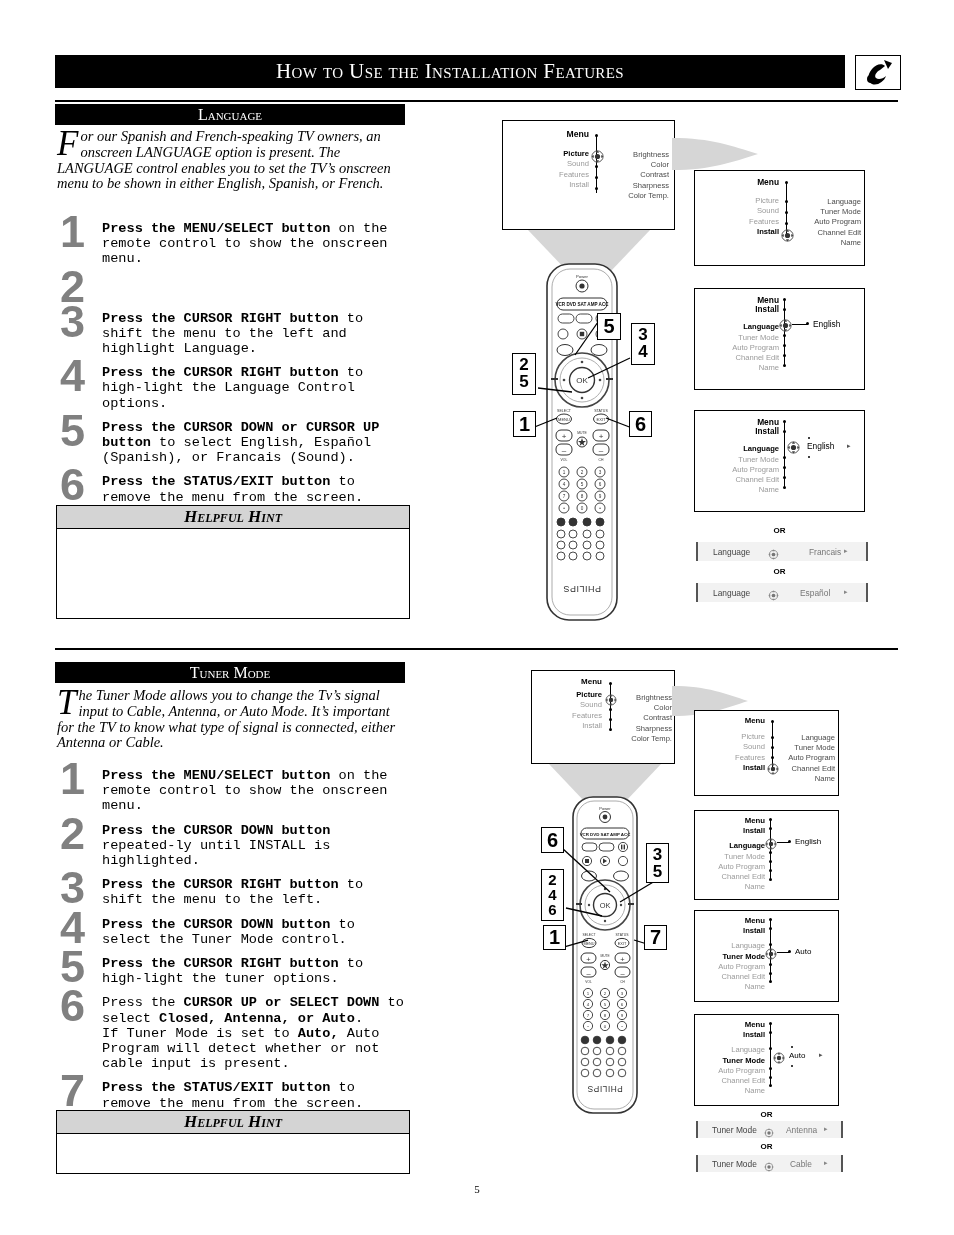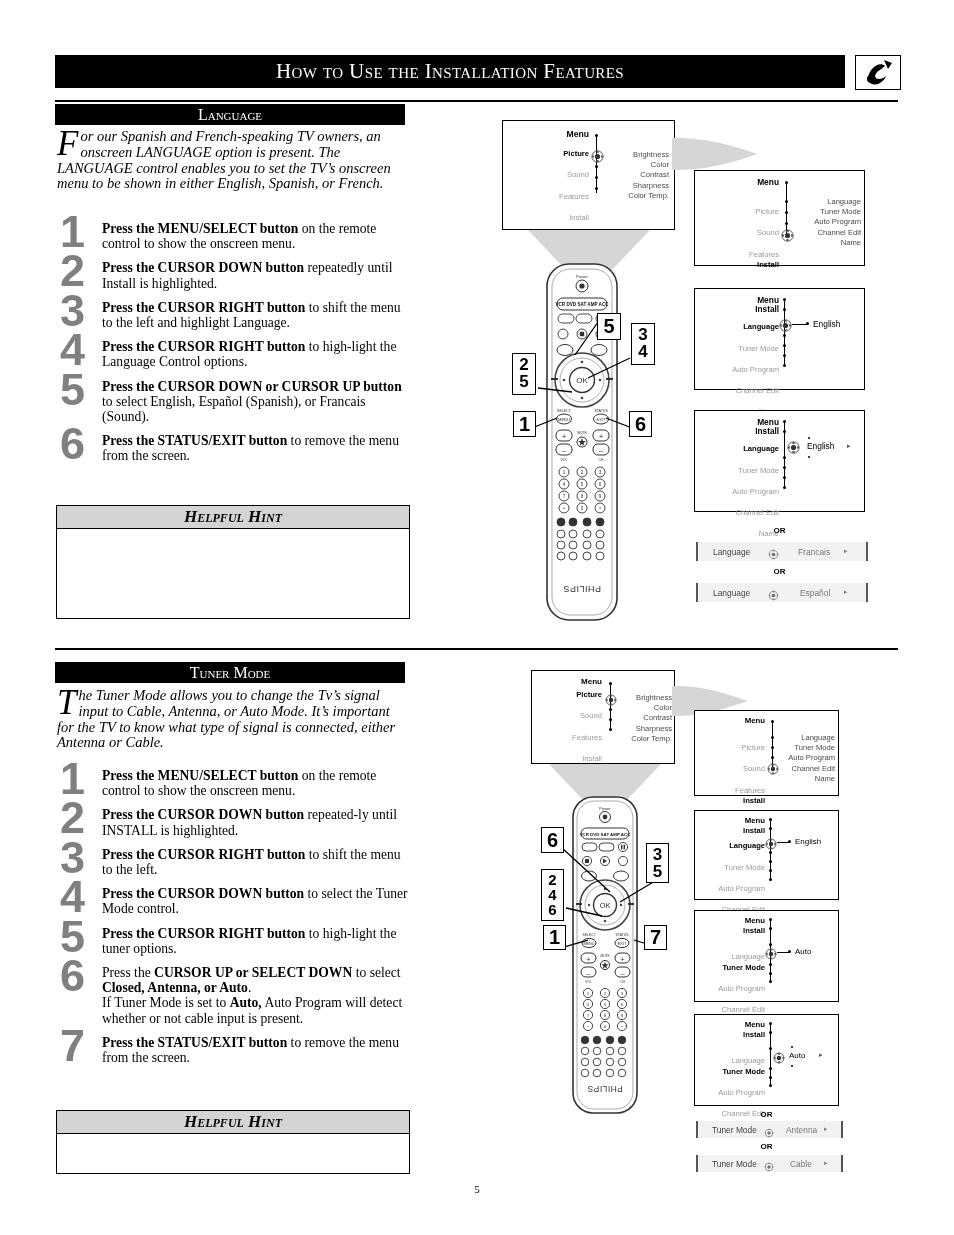--- a/index.html
+++ b/index.html
@@ -23,37 +23,37 @@
   
   .intro{position:absolute;font-style:italic;font-size:14.5px;line-height:15.8px;
       font-family:"Liberation Serif",serif;text-align:left;}
   .dropcap{float:left;font-size:35px;line-height:29px;padding:0 2px 0 0;font-style:italic;}
 
   
   .steps{position:absolute;}
   .step{position:relative;min-height:26px;margin-bottom:9px;}
   .step .num{position:absolute;left:0;top:-12px;font-family:"Liberation Sans",sans-serif;
       font-weight:bold;font-size:45px;color:#808080;line-height:45px;width:36px;text-align:left;}
-  .step .txt{margin-left:42px;font-size:13.6px;line-height:15.2px;font-family:Liberation Serif, serif;}
+  .step .txt{margin-left:42px;font-size:13.6px;line-height:15.2px;font-family:Liberation Mono, monospace;}
   .step .txt b{font-weight:bold;}
 
   
   .hint{position:absolute;border:1px solid #000;background:#fff;}
   .hint .hd{background:#d4d4d4;border-bottom:1px solid #000;height:22px;line-height:22px;text-align:center;
       font-size:17px;font-style:italic;font-weight:bold;font-variant:small-caps;font-family:"Liberation Serif",serif;}
   .hint .bd{padding:5px 8px 6px 8px;font-size:13.4px;line-height:15.4px;font-family:"Liberation Serif",serif;}
 
   
   .tvscreen{position:absolute;border:1px solid #000;background:#fff;box-sizing:border-box;}
   .tvs-inner{position:relative;width:100%;height:100%;font-family:"Liberation Sans",sans-serif;}
   .mcol{position:absolute;font-size:7.6px;line-height:10.2px;white-space:nowrap;}
   .mcol.l{text-align:right;}
   .mcol.r{text-align:right;}
   .mcol .hi{color:#000;font-weight:bold;}
-  .mcol .dim{color:#9a9a9a;margin-top:11px;}
+  .mcol .dim{color:#9a9a9a;}
   .mcol .mid{color:#4a4a4a;}
   .vline{position:absolute;width:1px;background:#000;}
   .dot{position:absolute;width:3px;height:3px;border-radius:50%;background:#000;}
   .navpad{position:absolute;width:11px;height:11px;}
   .hlink{position:absolute;height:1px;background:#000;}
 
   
   .or{position:absolute;text-align:center;font-family:"Liberation Sans",sans-serif;font-size:8px;font-weight:bold;color:#000;}
   .optbar{position:absolute;background:#f2f2f2;border-left:2px solid #555;border-right:2px solid #555;}
   .optbar .lbl{position:absolute;font-family:"Liberation Sans",sans-serif;font-size:8.4px;color:#444;white-space:nowrap;}
@@ -95,21 +95,20 @@
     <span class="dropcap">F</span><span>or our Spanish and French-speaking TV owners, an onscreen LANGUAGE option is present.  The LANGUAGE control enables you to set the TV’s onscreen menu to be shown in either English, Spanish, or French.</span>
   </div>
 
   <div class="steps" style="left:60px;top:221px;width:348px;">
     <div class="step">
       <div class="num">1</div>
       <div class="txt"><b>Press the MENU/SELECT button</b><span> on the remote control to show the onscreen menu.</span></div>
     </div>
     <div class="step">
       <div class="num">2</div>
-      <div class="txt"><b>Press the CURSOR DOWN button</b><span> repeatedly until Install is highlighted.</span></div>
     </div>
     <div class="step">
       <div class="num">3</div>
       <div class="txt"><b>Press the CURSOR RIGHT button</b><span> to shift the menu to the left and highlight Language.</span></div>
     </div>
     <div class="step">
       <div class="num">4</div>
       <div class="txt"><b>Press the CURSOR RIGHT button</b><span> to high-light the Language Control options.</span></div>
     </div>
     <div class="step">
@@ -270,21 +269,21 @@
   <div class="or" style="left:694px;top:526px;width:171px;">OR</div>
   <div class="optbar" style="left:696px;top:542px;width:168px;height:19px;">
     <div class="lbl" style="left:15px;top:5px;">Language</div>
     <div style="position:absolute;left:70px;top:4px;">
       <svg width="11" height="11" viewBox="0 0 13 13">
           <circle cx="6.5" cy="6.5" r="5" fill="none" stroke="#888" stroke-width="1"></circle>
           <circle cx="6.5" cy="6.5" r="2.2" fill="#777"></circle>
           <path d="M6.5 0.6 l1.5 2.1 h-3z M6.5 12.4 l1.5 -2.1 h-3z M0.6 6.5 l2.1 -1.5 v3z M12.4 6.5 l-2.1 -1.5 v3z" fill="#888"></path>
         </svg>
     </div>
-    <div class="val" style="left:100px;top:5px;">Francais</div>
+    <div class="val" style="left:111px;top:5px;">Francais</div>
     <div style="position:absolute;left:146px;top:5px;font-size:7px;color:#888;font-family:'Liberation Sans',sans-serif;">▸</div>
   </div>
   <div class="or" style="left:694px;top:567px;width:171px;">OR</div>
   <div class="optbar" style="left:696px;top:583px;width:168px;height:19px;">
     <div class="lbl" style="left:15px;top:5px;">Language</div>
     <div style="position:absolute;left:70px;top:4px;">
       <svg width="11" height="11" viewBox="0 0 13 13">
           <circle cx="6.5" cy="6.5" r="5" fill="none" stroke="#888" stroke-width="1"></circle>
           <circle cx="6.5" cy="6.5" r="2.2" fill="#777"></circle>
           <path d="M6.5 0.6 l1.5 2.1 h-3z M6.5 12.4 l1.5 -2.1 h-3z M0.6 6.5 l2.1 -1.5 v3z M12.4 6.5 l-2.1 -1.5 v3z" fill="#888"></path>

